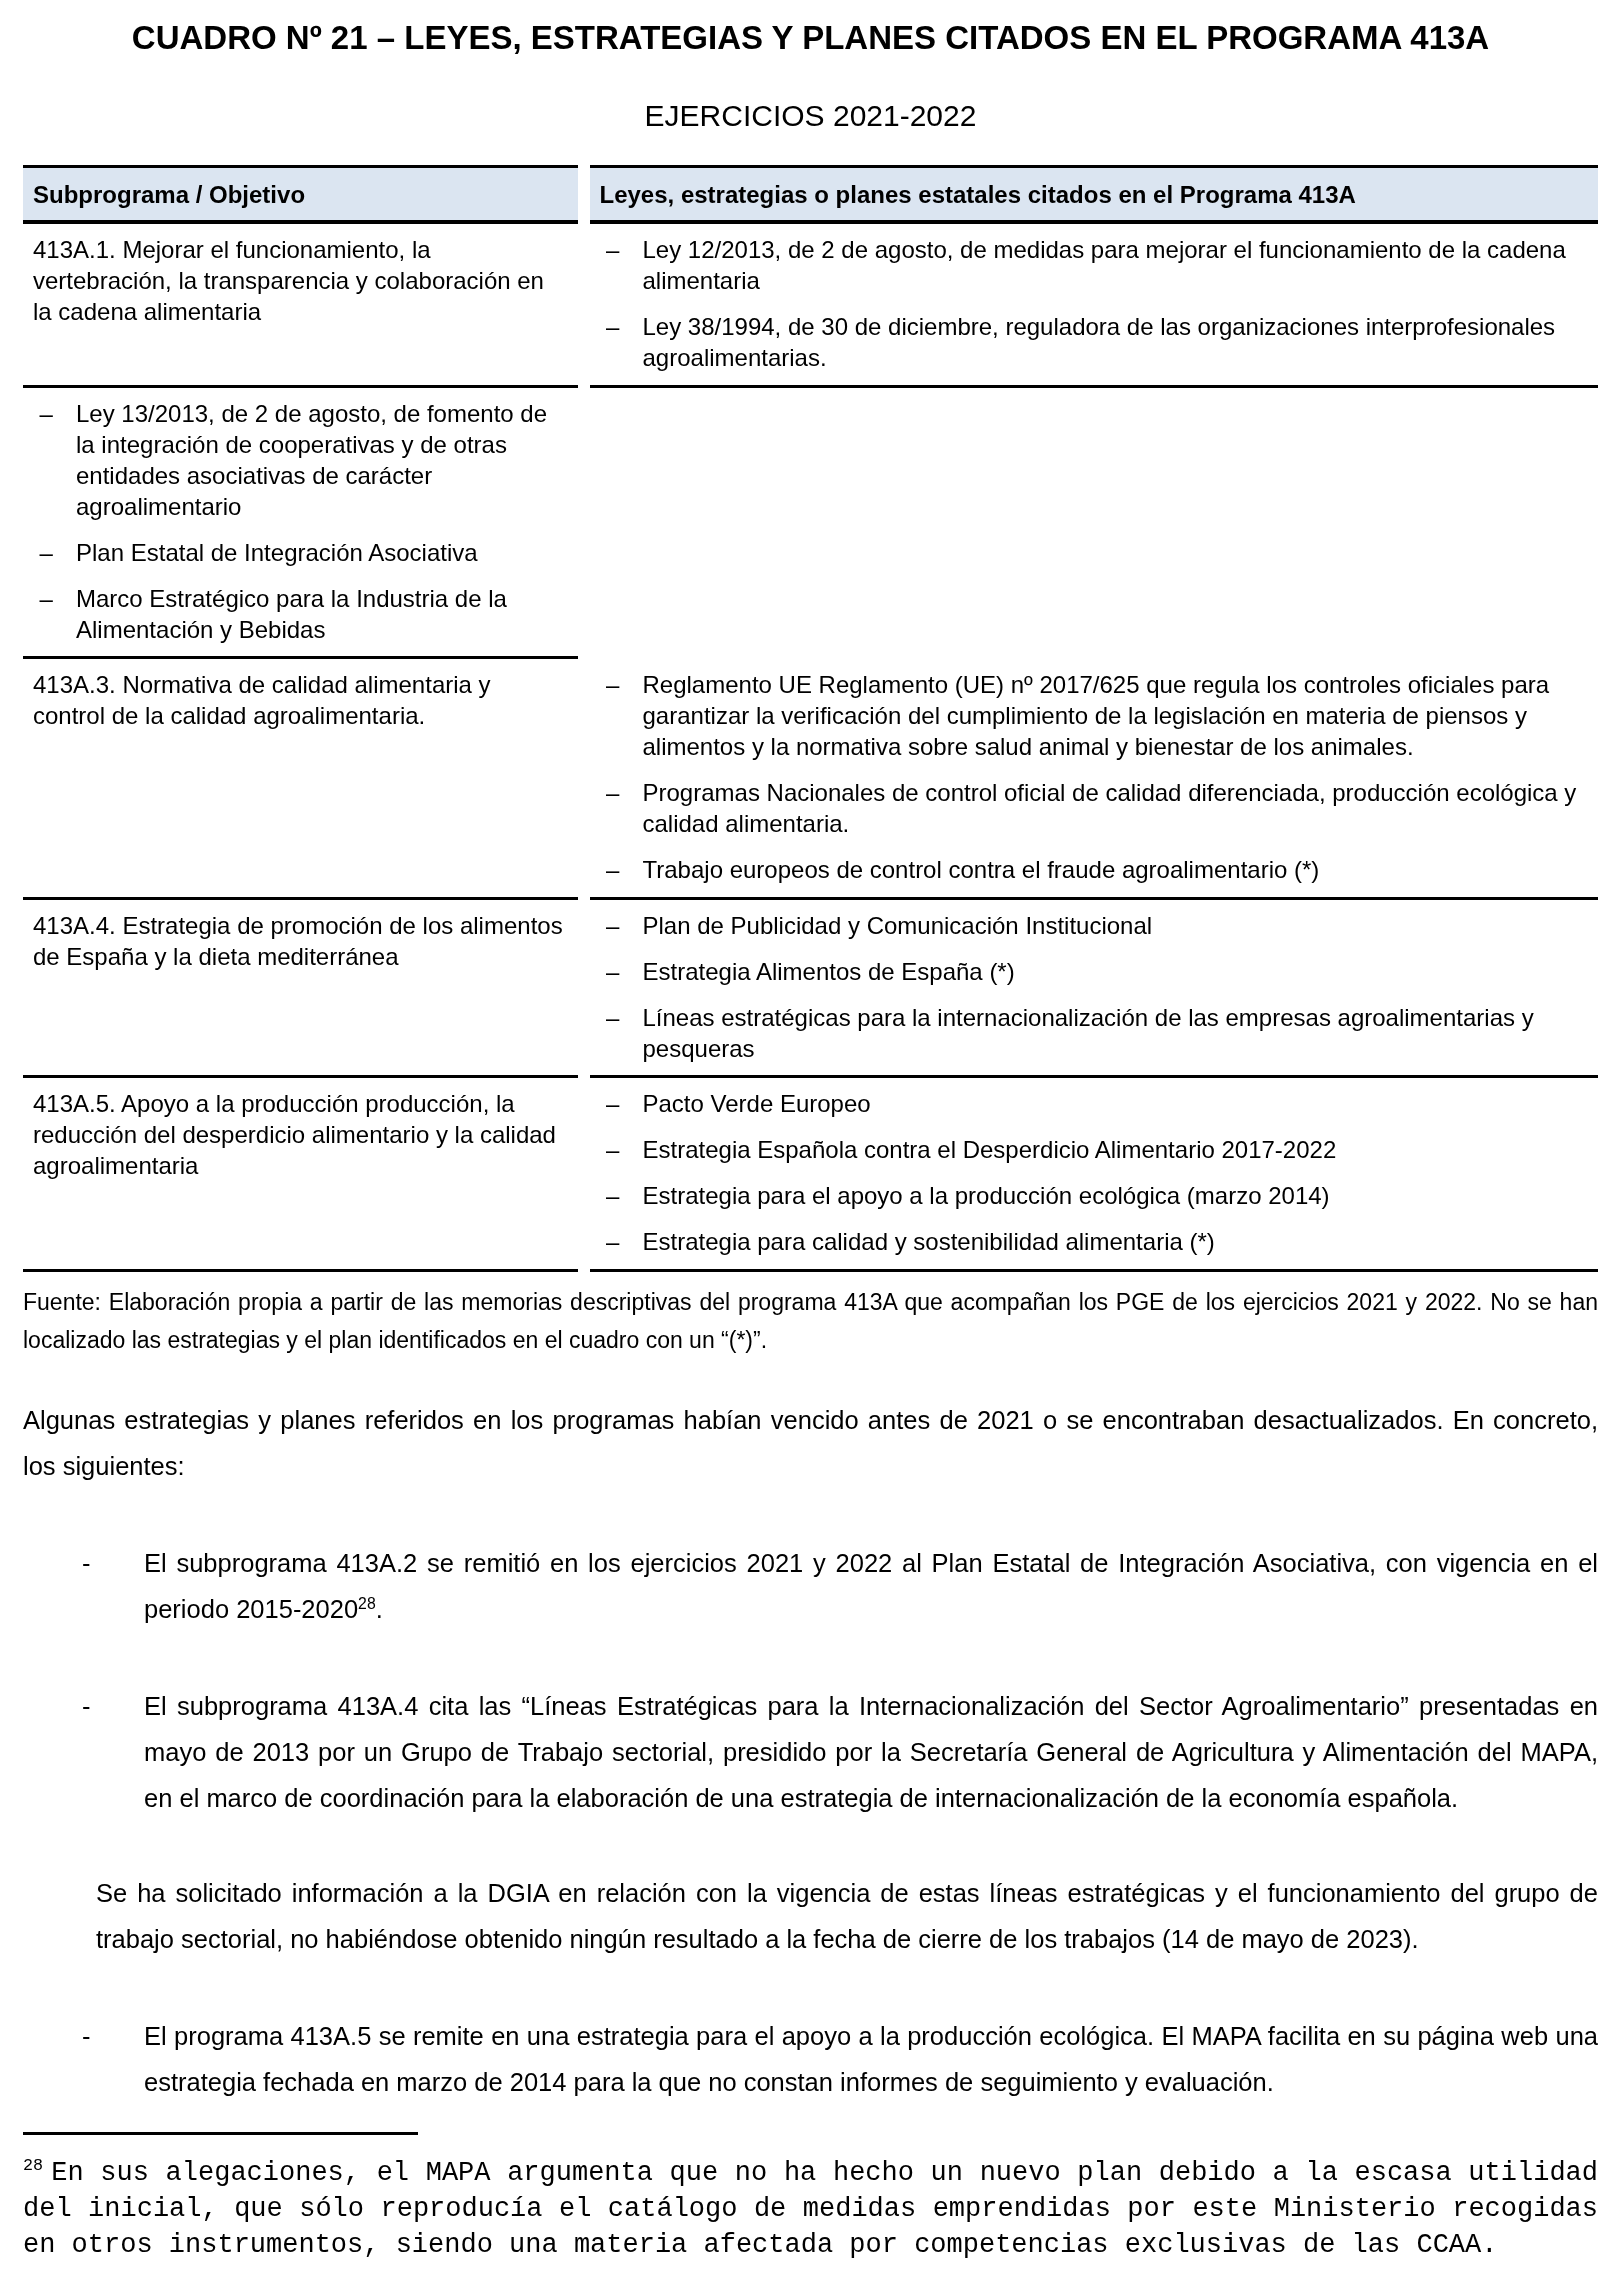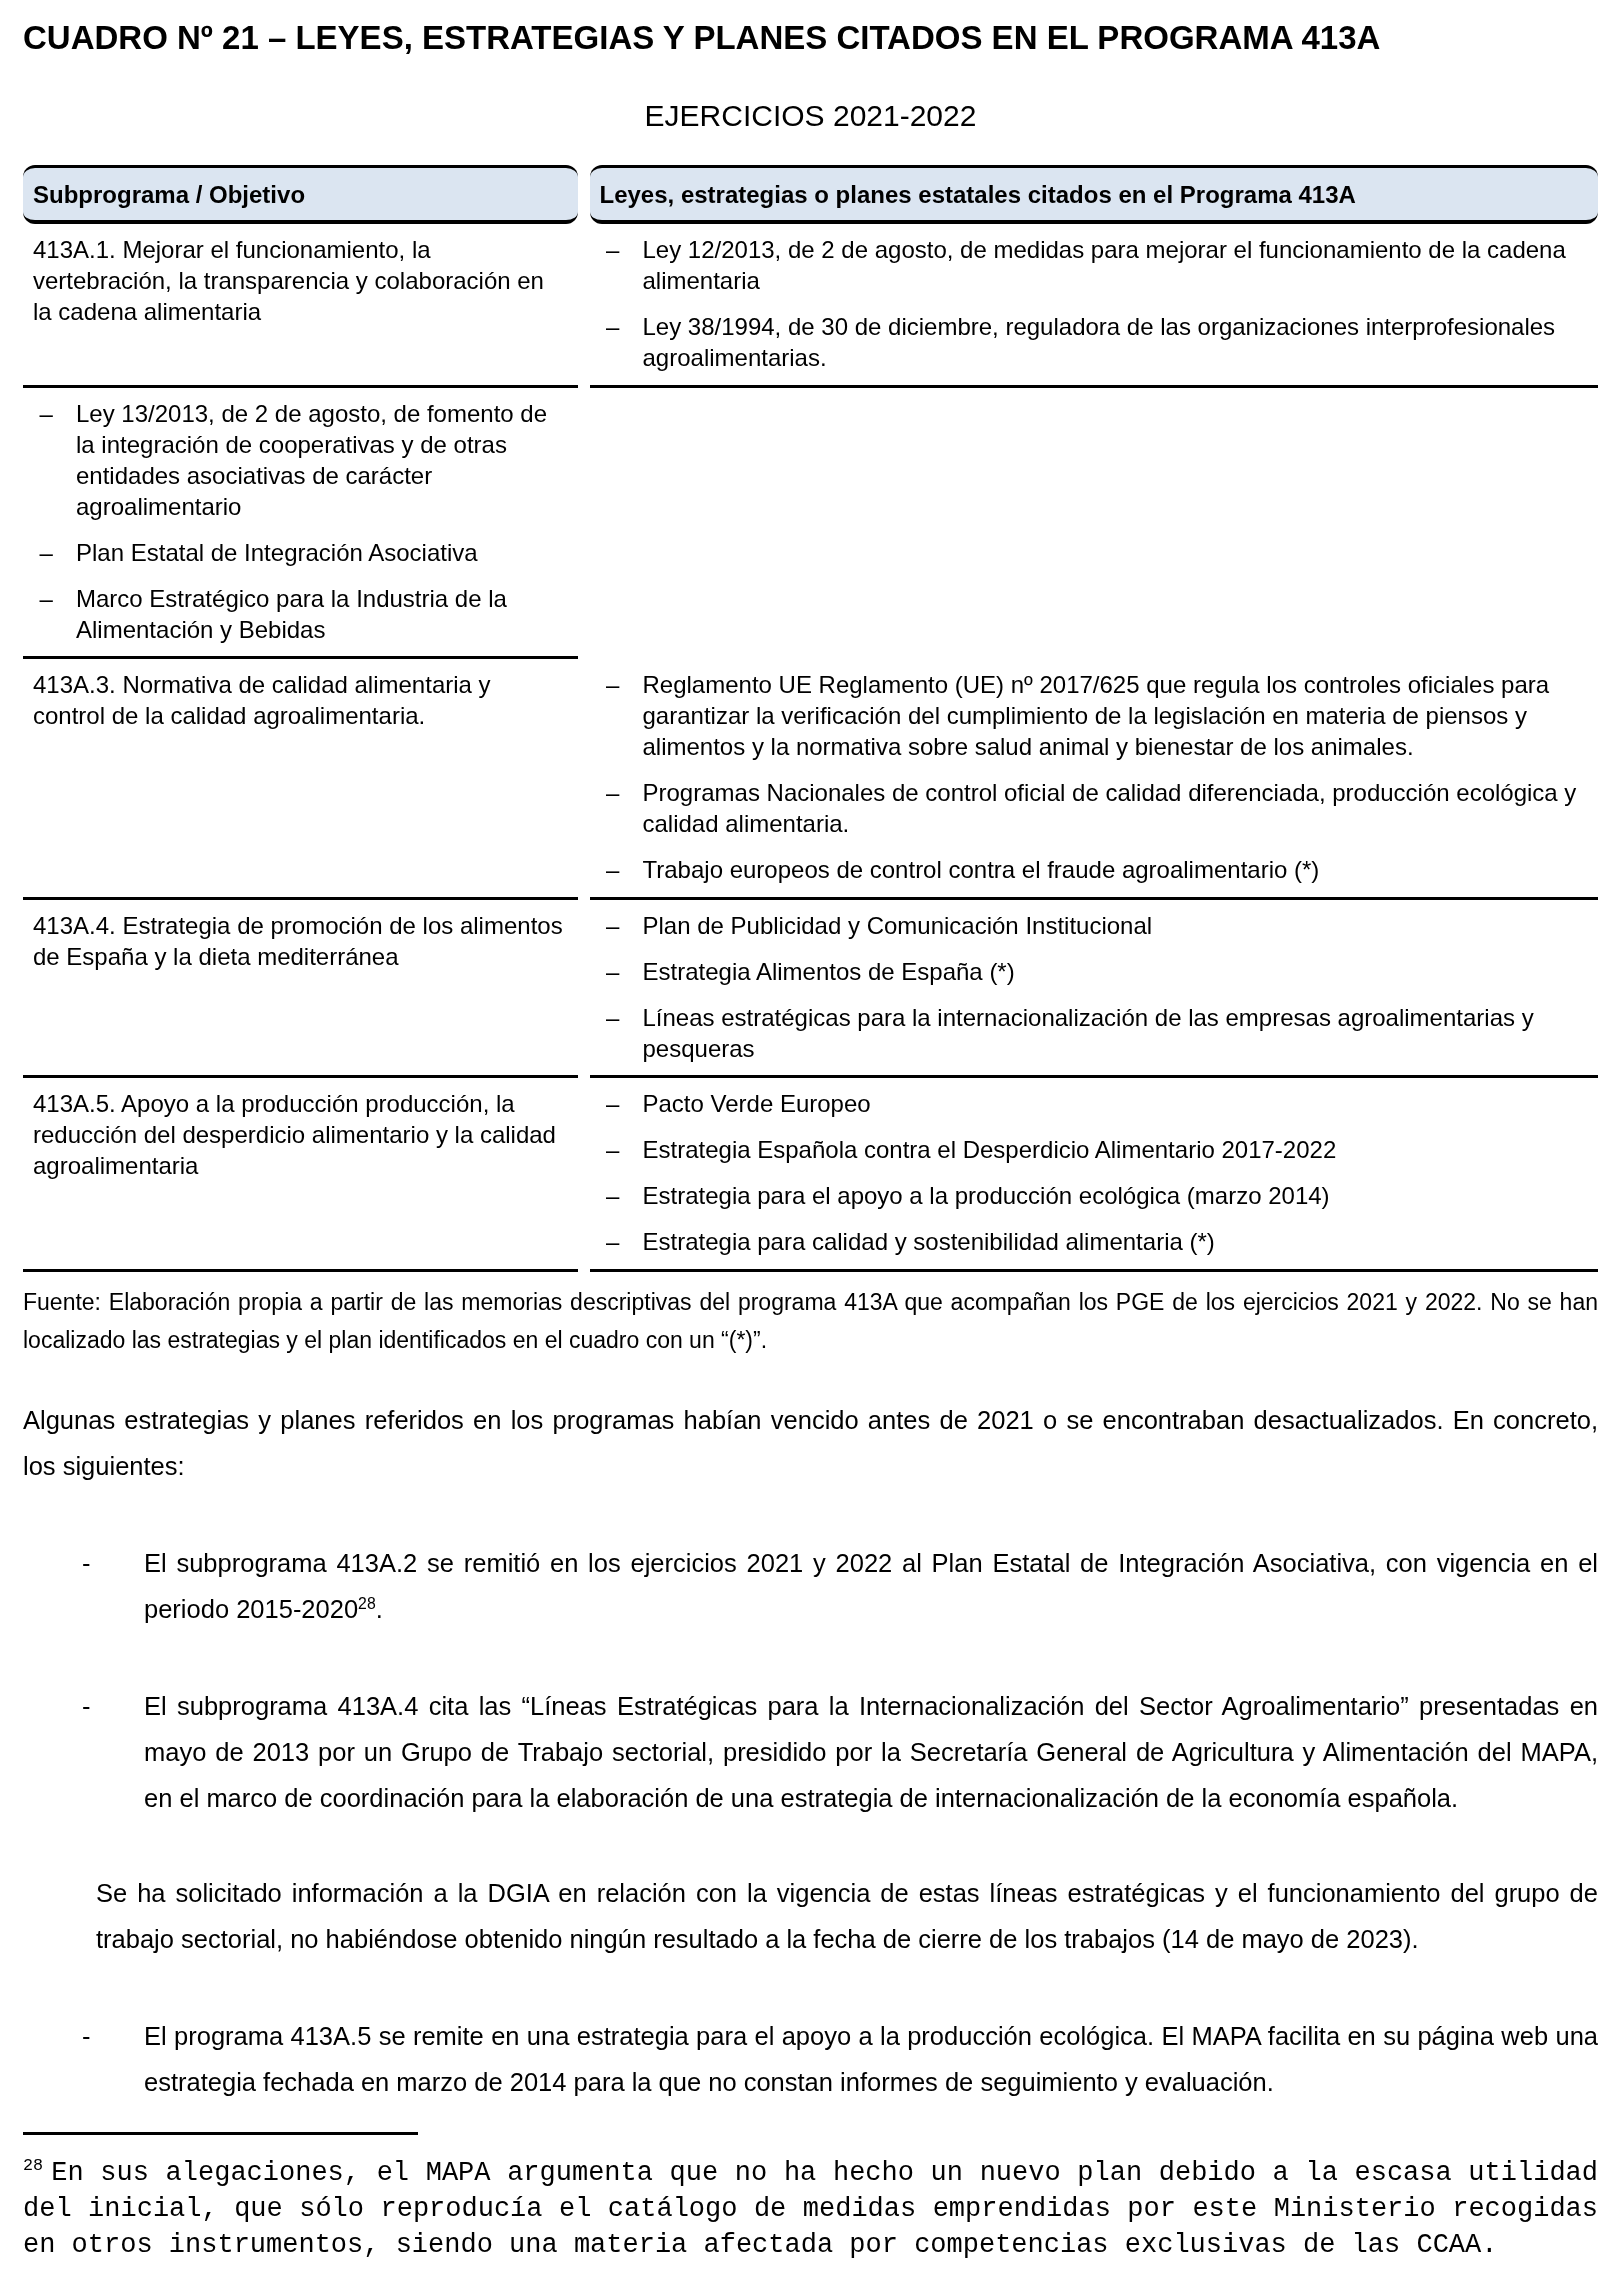--- a/index.html
+++ b/index.html
@@ -11,20 +11,21 @@
   }
   .page {
     position: relative;
     width: 1621px;
     height: 2284px;
     background: #fff;
     padding: 18px 23px 0 23px;
     overflow: hidden;
   }
   .title {
+    text-align: center;
     font-size: 33px;
     font-weight: 700;
     letter-spacing: 0px;
     line-height: 39px;
   }
   .subtitle {
     text-align: center;
     font-size: 30px;
     font-weight: 400;
     margin-top: 41px;
@@ -43,21 +44,20 @@
     line-height: 31px;
     padding: 10px 10px 11.5px 10px;
   }
   .thead .cell {
     background: #dbe5f1;
     border-top: 3.3px solid #000;
     border-bottom: 4.1px solid #000;
     font-weight: 700;
     padding-top: 10.7px;
     padding-bottom: 10.7px;
-    border-radius: 12px;
   }
   .tbody .cell { border-bottom: 3.3px solid #000; }
   .item {
     display: grid;
     grid-template-columns: 43px 1fr;
     margin-bottom: 15px;
   }
   .item:last-child { margin-bottom: 0; }
   .item .dash { padding-left: 6.6px; }
 

